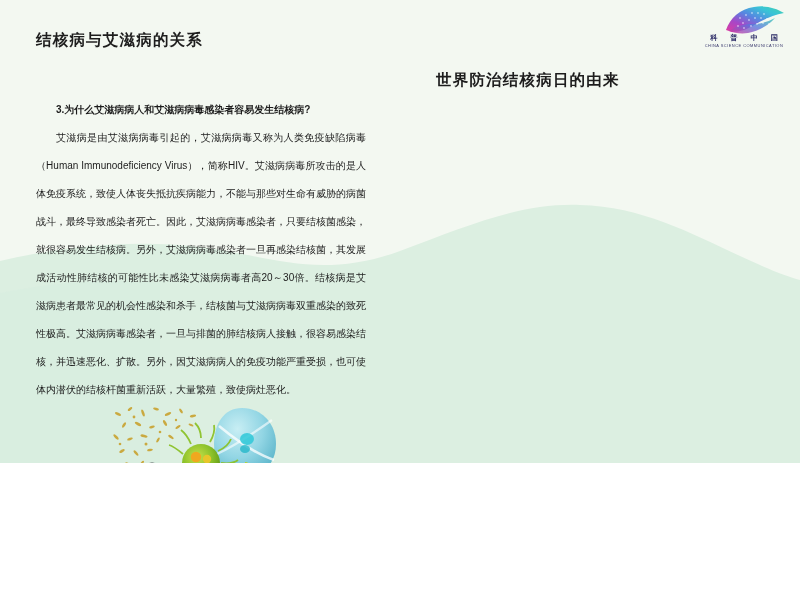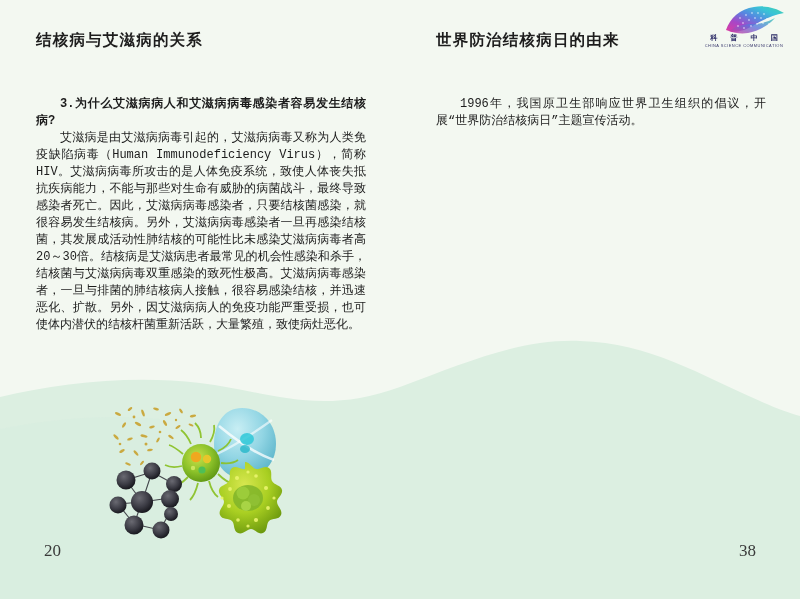--- a/index.html
+++ b/index.html
@@ -3,21 +3,21 @@
 <meta charset="utf-8">
 <style>
   html, body {
     margin: 0;
     padding: 0;
     background: #ffffff;
   }
   #page {
     position: relative;
     width: 800px;
-    height: 599px;
+    height: 463px;
     overflow: hidden;
     background: #eab308;
     font-family: "Liberation Sans", "DejaVu Sans", sans-serif;
   }
 
   
   .bg-base {
     position: absolute;
     inset: 0;
     background: #f3f8f1;
@@ -47,21 +47,21 @@
   .page-heading {
     position: absolute;
     top: 30px;
     font-size: 15.5px;
     font-weight: bold;
     color: #1d1d1d;
     letter-spacing: 1.2px;
     white-space: nowrap;
   }
   .page-left .page-heading { left: 36px; }
-  .page-right .page-heading { left: 36px; }
+  .page-right .page-heading { left: 36px; margin-top: 40px; }
 
   
   .logo {
     position: absolute;
     top: 6px;
     right: 8px;
     width: 96px;
     height: 46px;
   }
   .logo-mark { display: block; }
@@ -94,26 +94,26 @@
     position: absolute;
     left: 36px;
     width: 330px;
     color: #1c1c1c;
   }
   .page-left .body-col { top: 96px; }
   .page-right .body-col { top: 96px; }
 
   .para {
     margin: 0 0 1px 0;
-    font-size: 12px;
-    line-height: 17px;
+    font-size: 10px;
+    line-height: 28px;
     text-align: justify;
     text-justify: inter-character;
     text-indent: 2em;
-    font-family: Liberation Mono, monospace;
+    font-family: Liberation Sans, sans-serif;
   }
   .para.q-title {
     font-weight: bold;
     margin-bottom: 0;
   }
 
   
   .page-num {
     position: absolute;
     bottom: 38px;
@@ -342,19 +342,18 @@
               <circle cx="61" cy="18" r="0.9"></circle>
             <circle cx="67" cy="17" r="0.9"></circle>
               <circle cx="73" cy="18" r="0.9"></circle>
           </g>
         </svg>
         <div class="logo-cn">科 普 中 国</div>
         <div class="logo-en">CHINA SCIENCE COMMUNICATION</div>
       </div>
 
       <div class="body-col">
-        <p class="para">1996年，我国原卫生部响应世界卫生组织的倡议，开展“世界防治结核病日”主题宣传活动。</p>
       </div>
 
       <div class="page-num">38</div>
     </div>
   </div>
 </div>
 
 </body></html>

